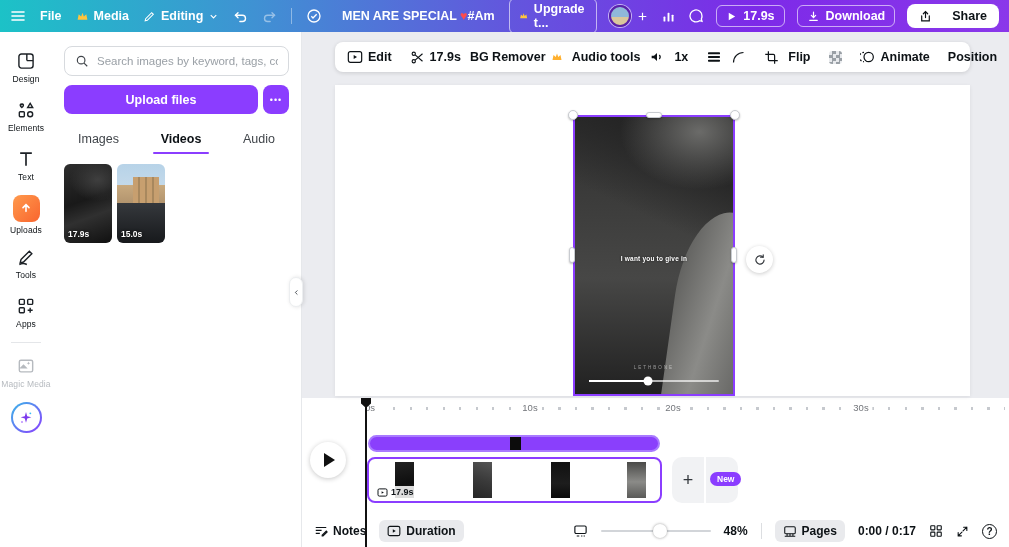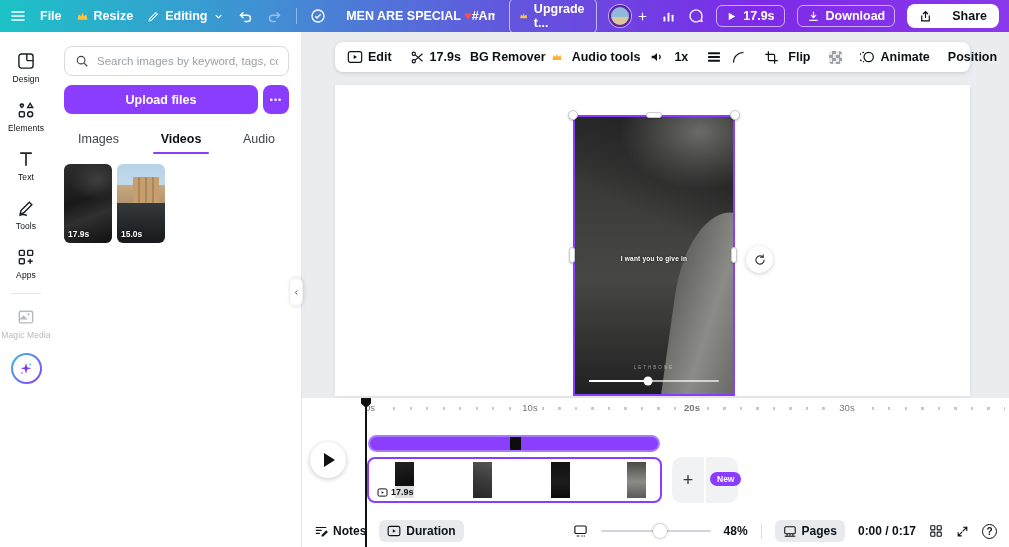--- a/index.html
+++ b/index.html
@@ -120,21 +120,21 @@
   .h-barv { width:6px; height:16px; border-radius:3px; }
   .rotate-btn { position:absolute; left:444px; top:214px; width:27px; height:27px; border-radius:50%;
     background:#fff; box-shadow:0 1px 4px rgba(0,0,0,.2); display:flex; align-items:center;
     justify-content:center; cursor:pointer; z-index:6; }
 
   
   .ruler-dots { position:absolute; left:75px; right:4px; top:375px; height:3px;
     background:repeating-linear-gradient(90deg,#c6c9ce 0 2px,transparent 2px 16.5px); }
   .ruler-label { position:absolute; top:370px; font-size:9.5px; color:#73767b;
     background:#fff; padding:0 4px; transform:translateX(-50%); }
-  .rl0{left:68px;} .rl1{left:228px;} .rl2{left:390px;font-weight:bold;} .rl3{left:545px;}
+  .rl0{left:68px;} .rl1{left:228px;} .rl2{left:371px;} .rl3{left:559px;}
   .playhead-head { position:absolute; left:59px; top:366px; width:10px; height:10px; background:#111;
     clip-path:polygon(0 0,100% 0,100% 55%,50% 100%,0 55%); z-index:8; }
   .playhead-line { position:absolute; left:63px; top:374px; width:1.5px; height:148px; background:#111; z-index:8; }
   .play-btn { position:absolute; left:8px; top:410px; width:36px; height:36px; border-radius:50%;
     background:#fff; box-shadow:0 1px 5px rgba(0,0,0,.22); display:flex; align-items:center;
     justify-content:center; cursor:pointer; }
   .play-tri { width:0; height:0; border-left:11px solid #111; border-top:7px solid transparent;
     border-bottom:7px solid transparent; margin-left:3px; }
   .audio-track { position:absolute; left:66px; top:403px; width:292px; height:17px;
     background:#8a3ffc; border:2px solid #a97aff; border-radius:9px; cursor:pointer; }
@@ -183,21 +183,21 @@
           <path d="M3 6h18M3 12h18M3 18h18"></path>
         </svg>
     </div>
     <div class="tb-item">
       <span>File</span>
     </div>
     <div class="tb-item">
       <svg width="13" height="13" viewBox="0 0 24 24">
           <path d="M3 18 L5 8 L9.5 12 L12 5 L14.5 12 L19 8 L21 18 Z" fill="#ffc53d"></path>
         </svg>
-      <span>Resize</span>
+      <span>Media</span>
     </div>
     <div class="tb-item">
       <svg width="13" height="13" viewBox="0 0 24 24" fill="none" stroke="#fff" stroke-width="2">
           <path d="M4 20l1-4L16 5l3 3L8 19l-4 1z"></path>
         </svg>
       <span>Editing</span>
       <svg width="11" height="11" viewBox="0 0 24 24" fill="none" stroke="#fff" stroke-width="2.4">
           <path d="M6 9l6 6 6-6"></path>
         </svg>
     </div>
@@ -285,20 +285,28 @@
             <rect x="4" y="14" width="6" height="6" rx="1"></rect>
             <circle cx="17" cy="17" r="3"></circle>
           </svg>
         <span class="lbl">Elements</span>
       </div>
       <div class="rail-item">
         <svg width="20" height="20" viewBox="0 0 24 24" fill="none" stroke="#1c2126" stroke-width="2">
             <path d="M5 5h14M12 5v15"></path>
           </svg>
         <span class="lbl">Text</span>
+      </div>
+      <div class="rail-item">
+        <div class="upload-tile">
+          <svg width="16" height="16" viewBox="0 0 24 24" fill="none" stroke="#fff" stroke-width="2.4" stroke-linecap="round">
+              <path d="M12 17V7M7.5 11.5L12 7l4.5 4.5"></path>
+            </svg>
+        </div>
+        <span class="lbl">Uploads</span>
       </div>
       <div class="rail-item">
         <svg width="20" height="20" viewBox="0 0 24 24" fill="none" stroke="#1c2126" stroke-width="1.7">
             <path d="M6 15L16 5l3 3L9 18l-4 1z"></path>
             <path d="M4 21c3-1.5 6-1.5 9 0"></path>
           </svg>
         <span class="lbl">Tools</span>
       </div>
       <div class="rail-item">
         <svg width="20" height="20" viewBox="0 0 24 24" fill="none" stroke="#1c2126" stroke-width="1.7">

